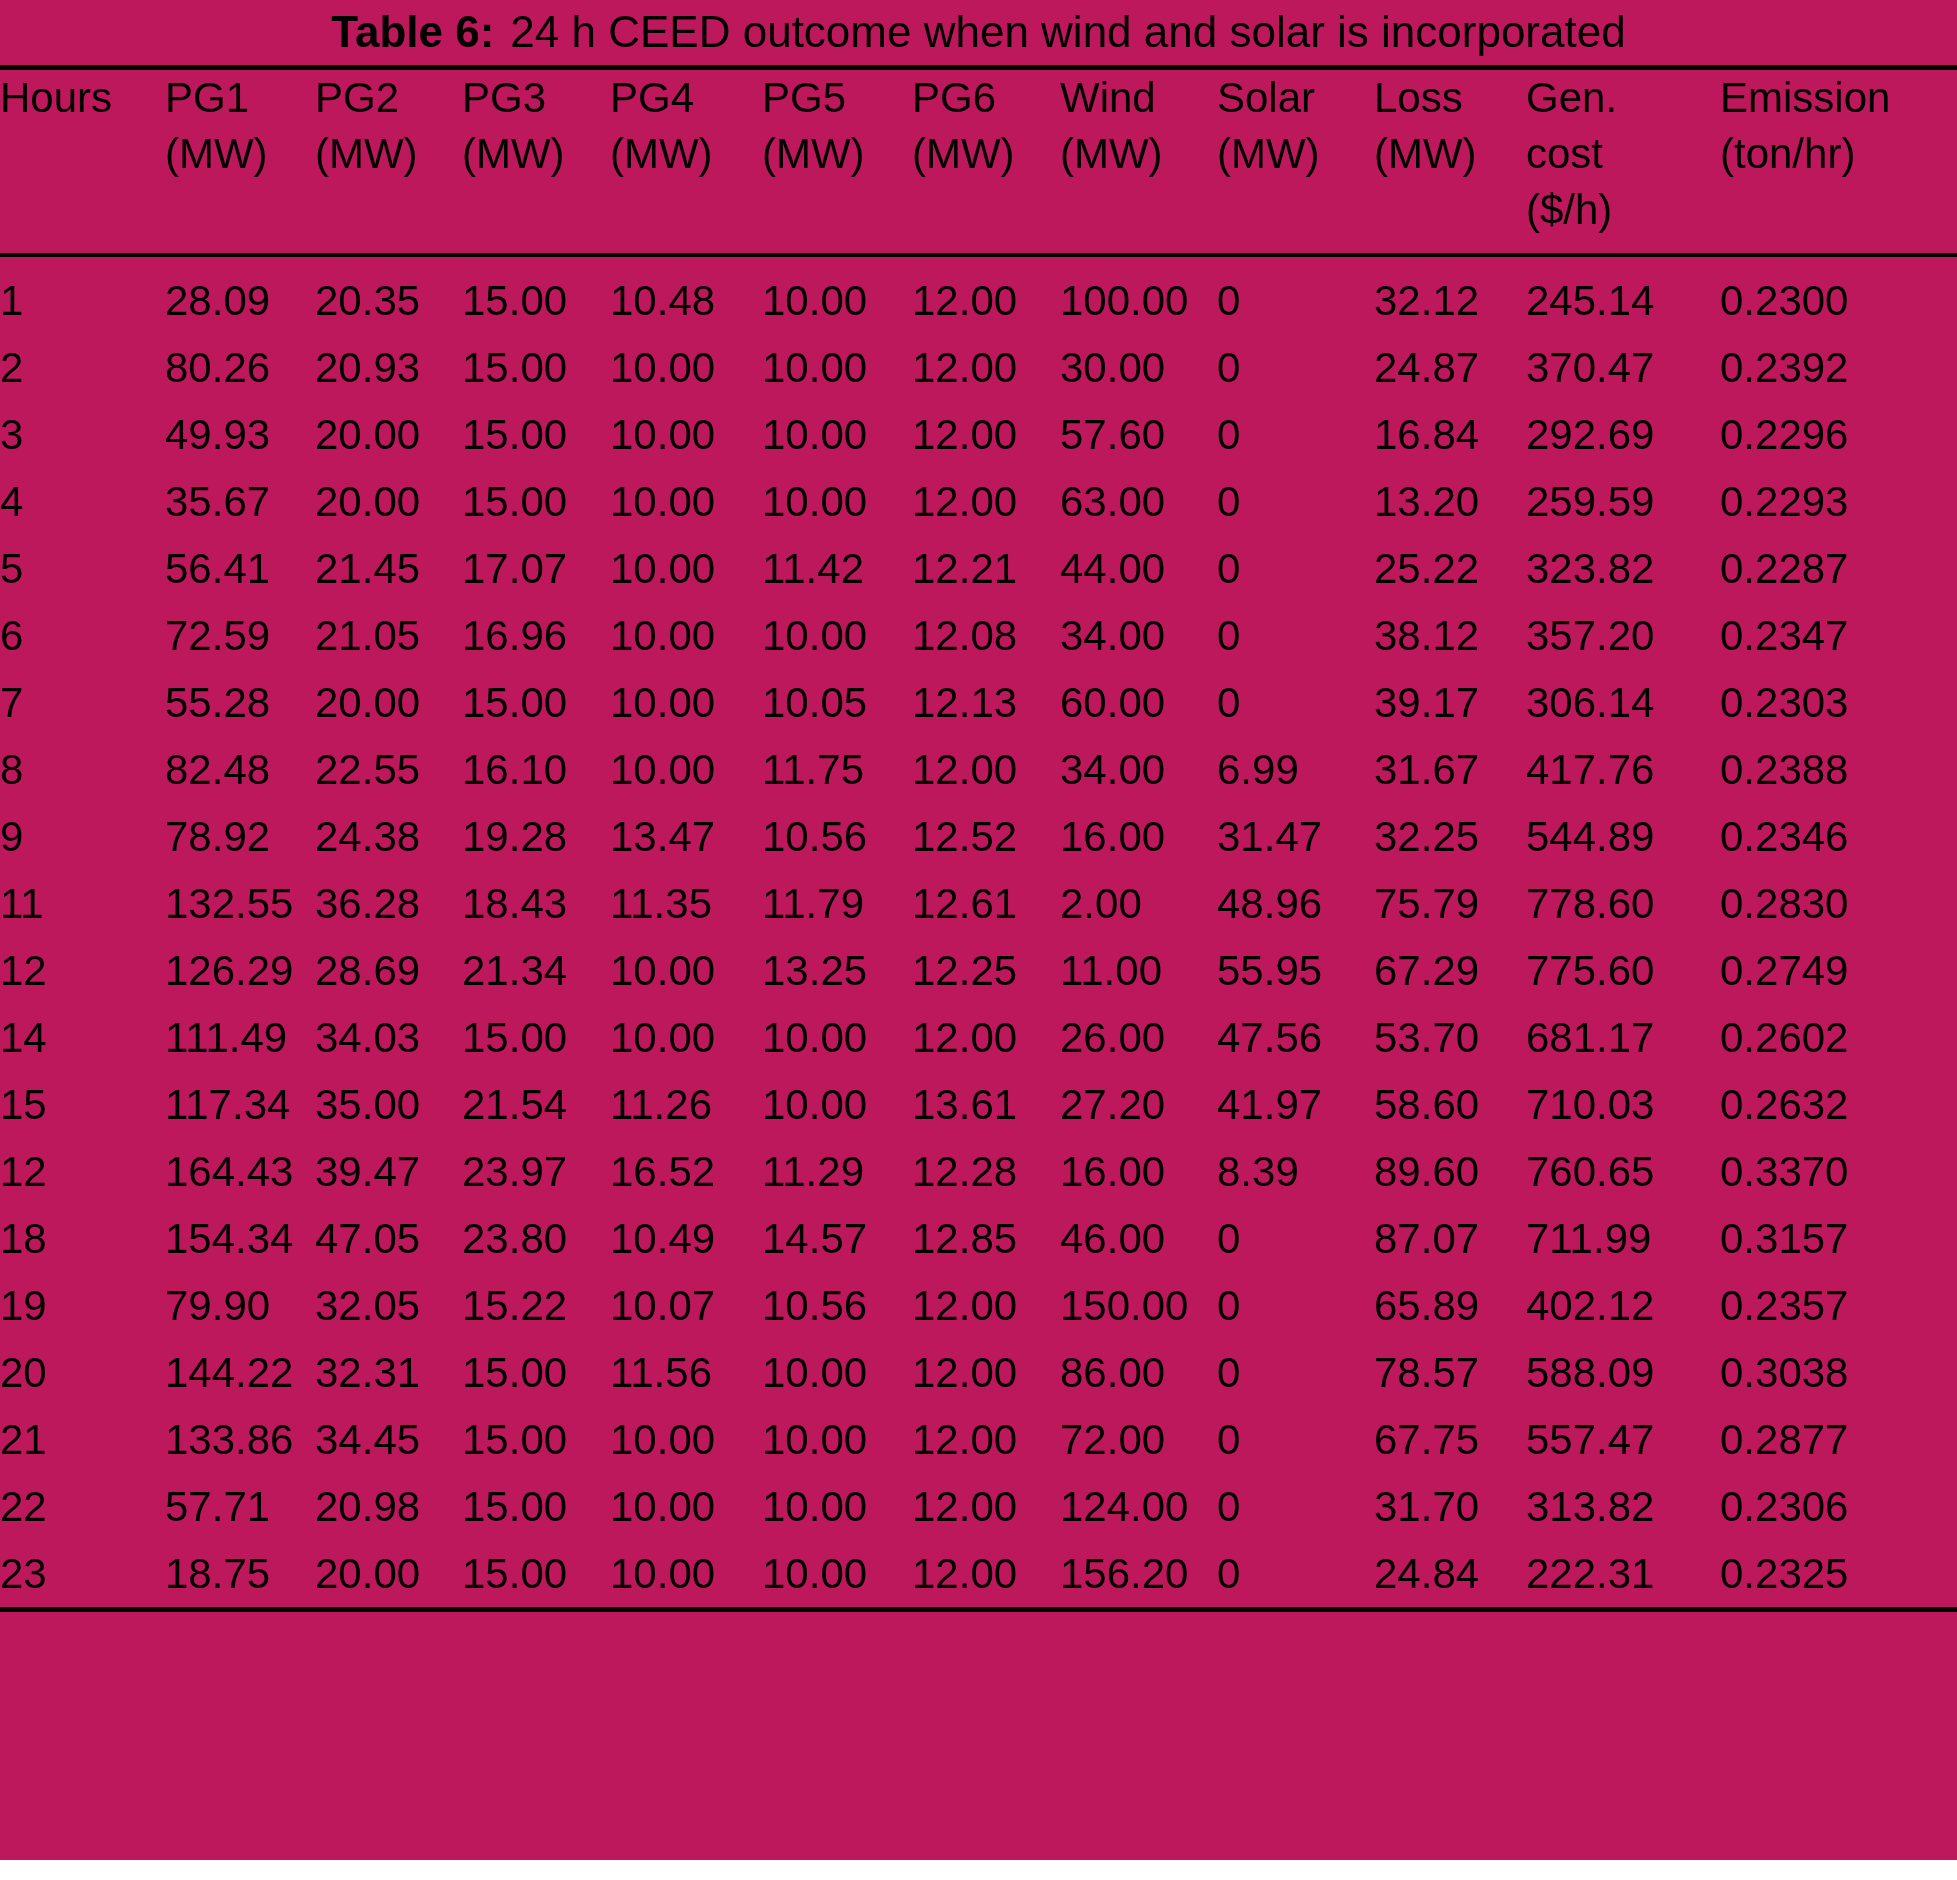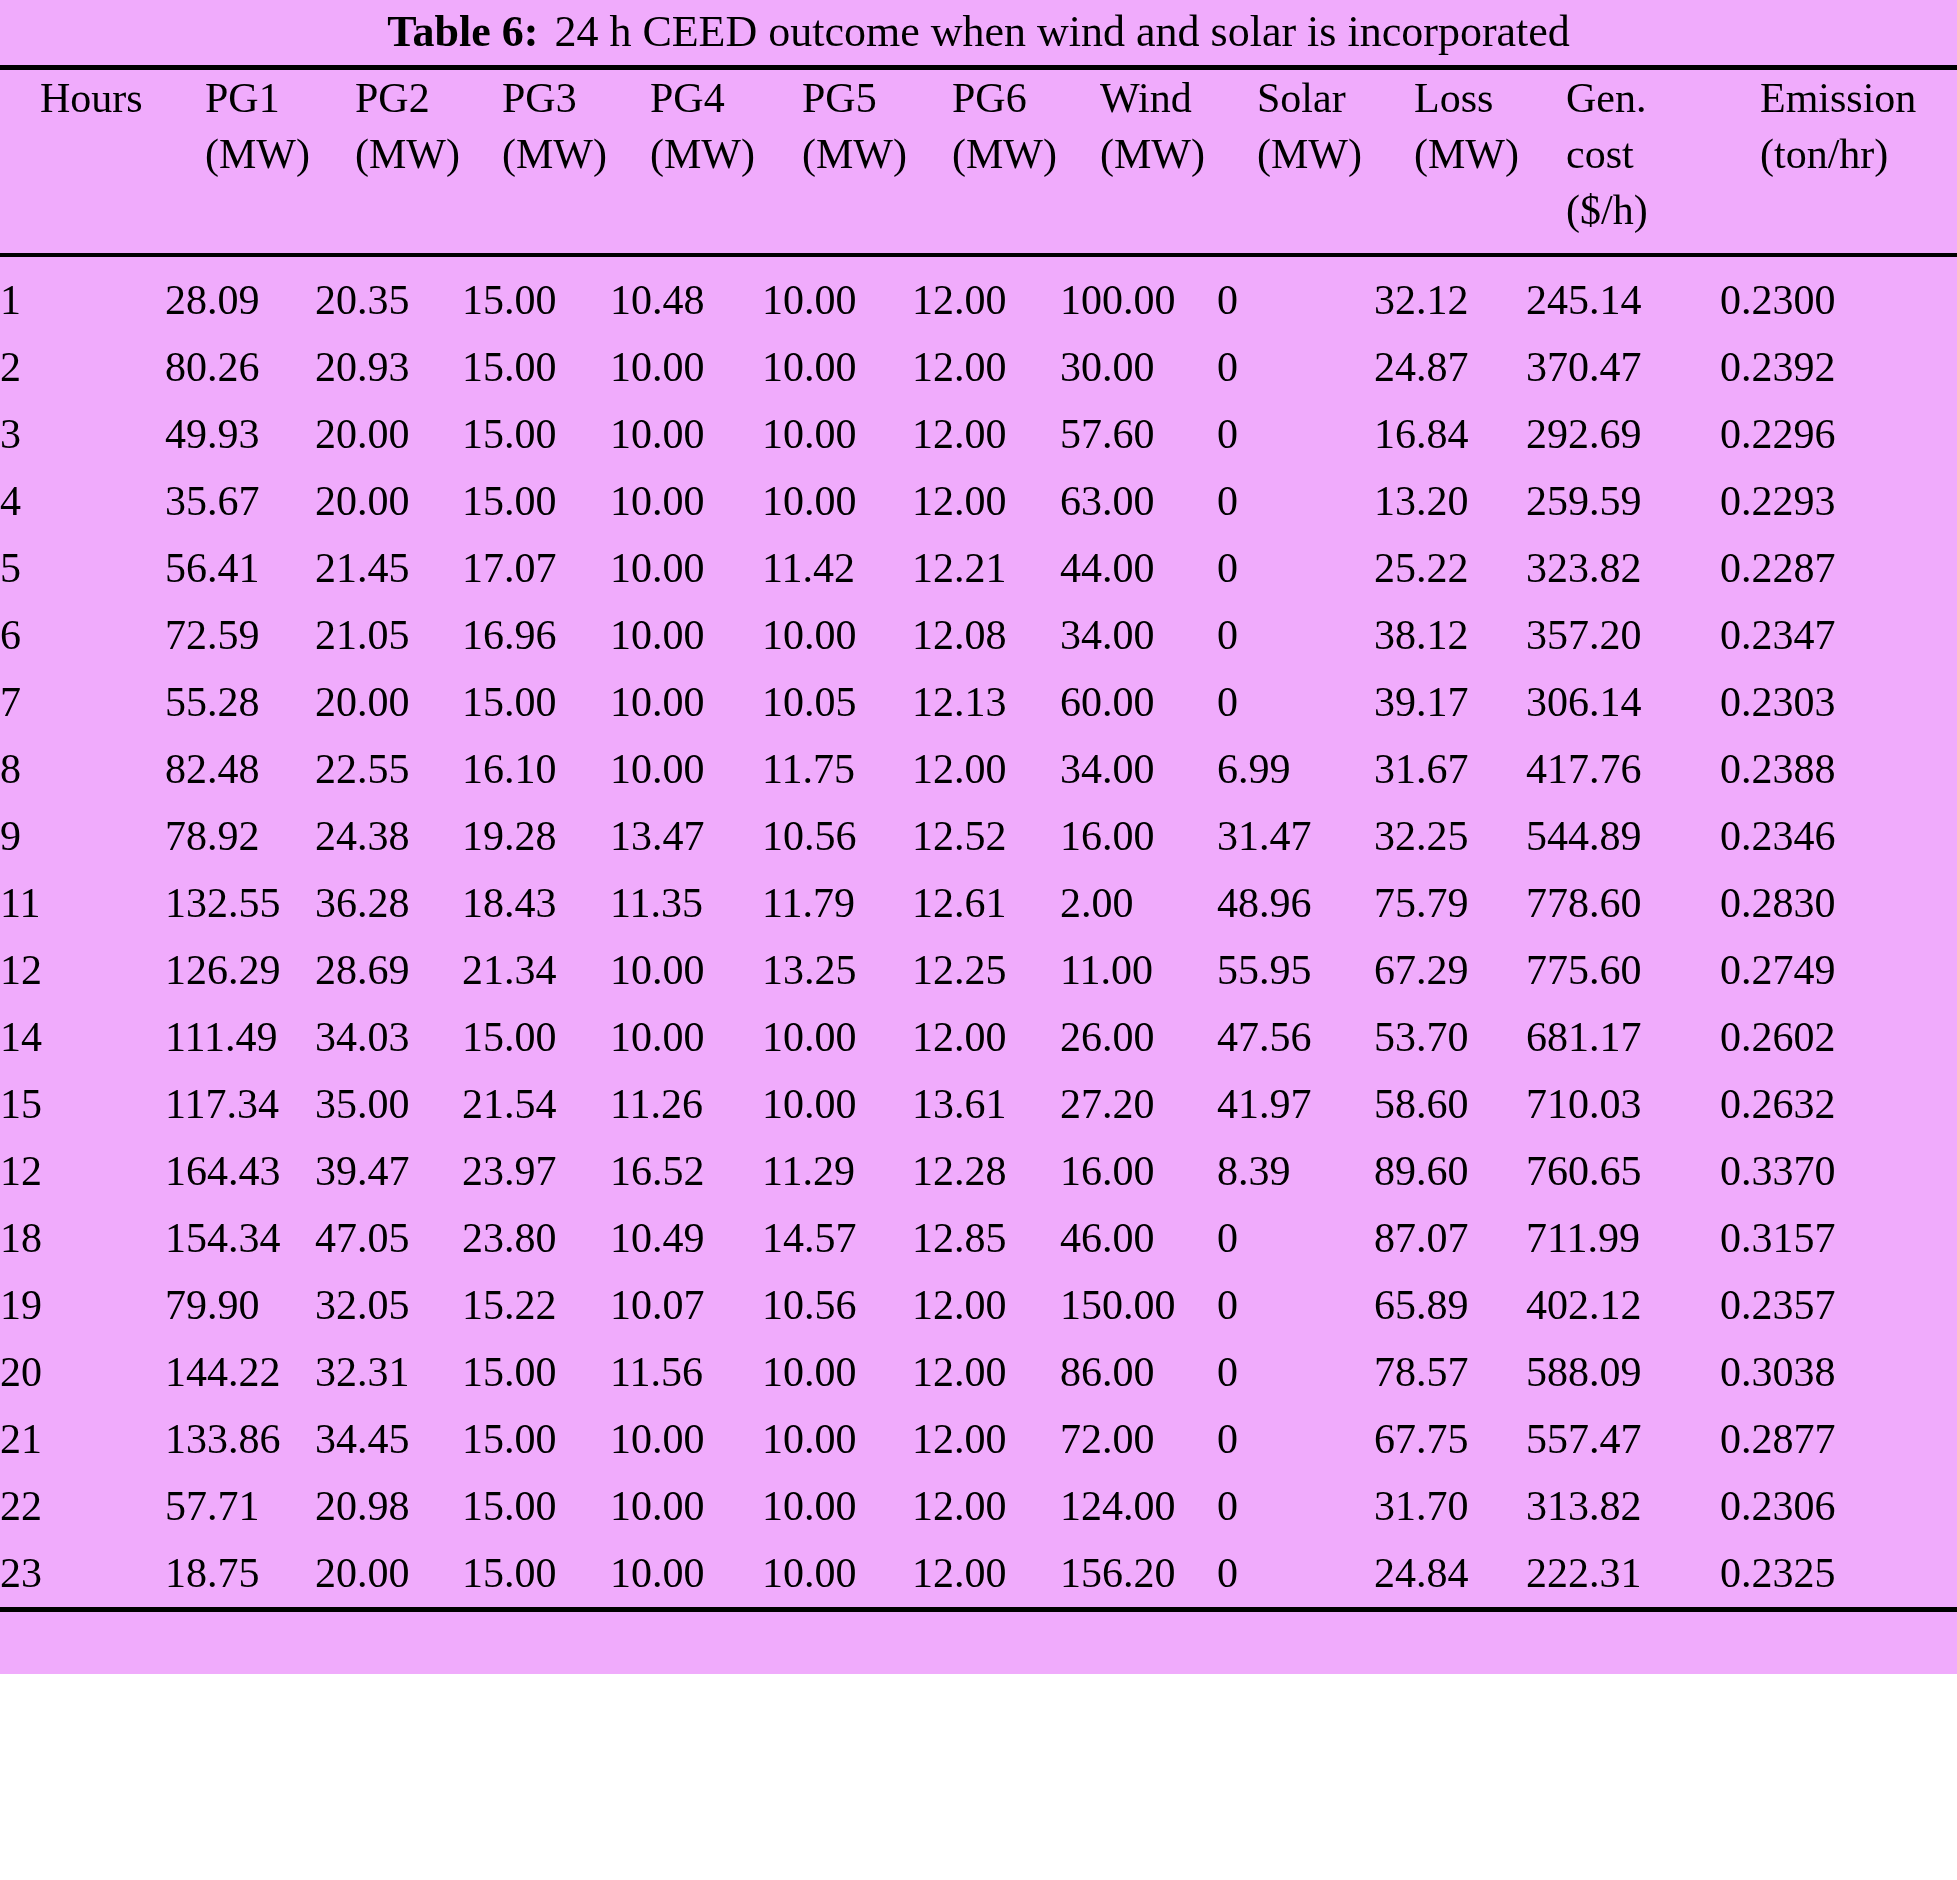--- a/index.html
+++ b/index.html
@@ -4,23 +4,23 @@
 <style>
   html, body {
     margin: 0;
     padding: 0;
     background: #ffffff;
     color: #000000;
   }
   .page {
     position: relative;
     width: 1957px;
-    height: 1674px;
-    background: #f0abfc;
-    font-family: Liberation Serif, serif;
+    height: 1860px;
+    background: #be185d;
+    font-family: Liberation Sans, sans-serif;
     overflow: hidden;
   }
   .caption {
     box-sizing: border-box;
     height: 65px;
     padding-top: 6px;
     text-align: center;
     font-size: 44px;
     line-height: 52px;
     white-space: nowrap;
@@ -48,21 +48,20 @@
     box-sizing: border-box;
     height: 187px;            
     vertical-align: top;
     padding-top: 16px;
     font-size: 42px;
     line-height: 56px;
     border-bottom: 4px solid #000;
   }
   thead th .hline {
     display: block;
-    margin-left: 40px;
   }
   tbody td {
     box-sizing: border-box;
     height: 67px;
     vertical-align: middle;
     font-size: 42px;
     line-height: 67px;
   }
   tbody tr:first-child td {
     height: 77px;

